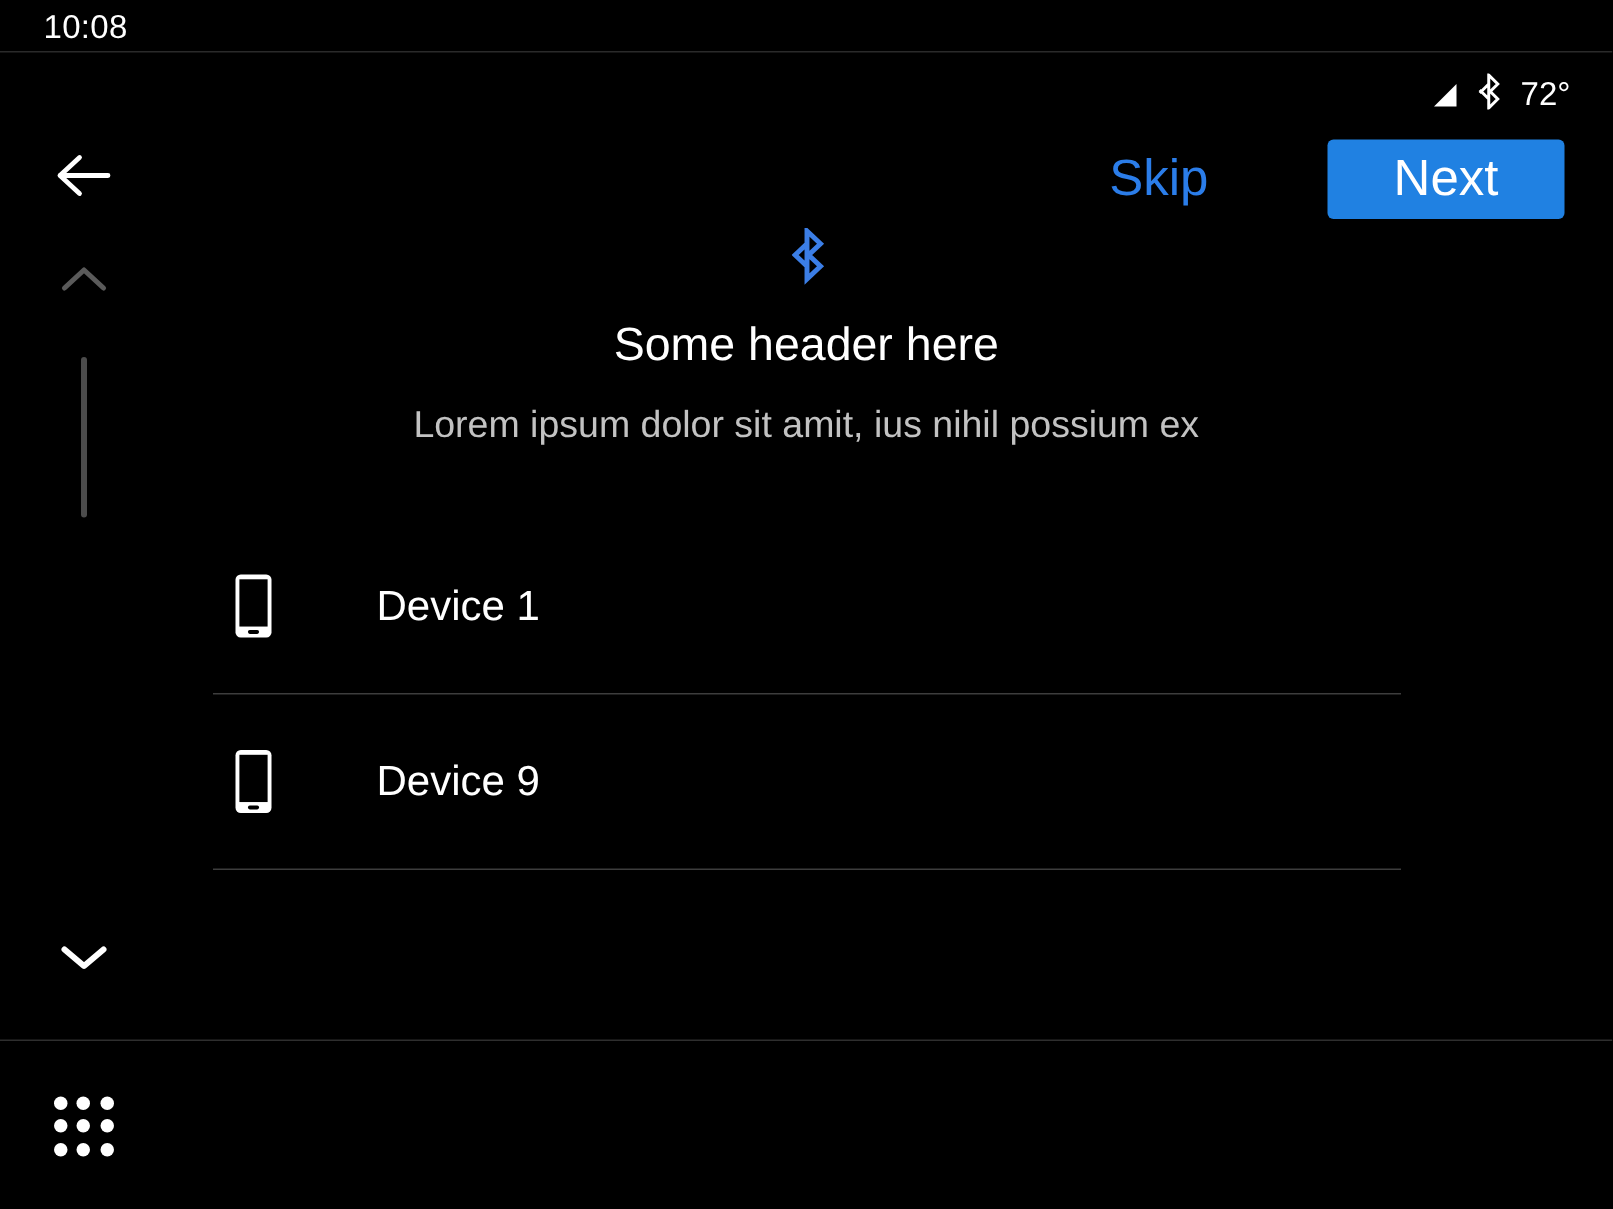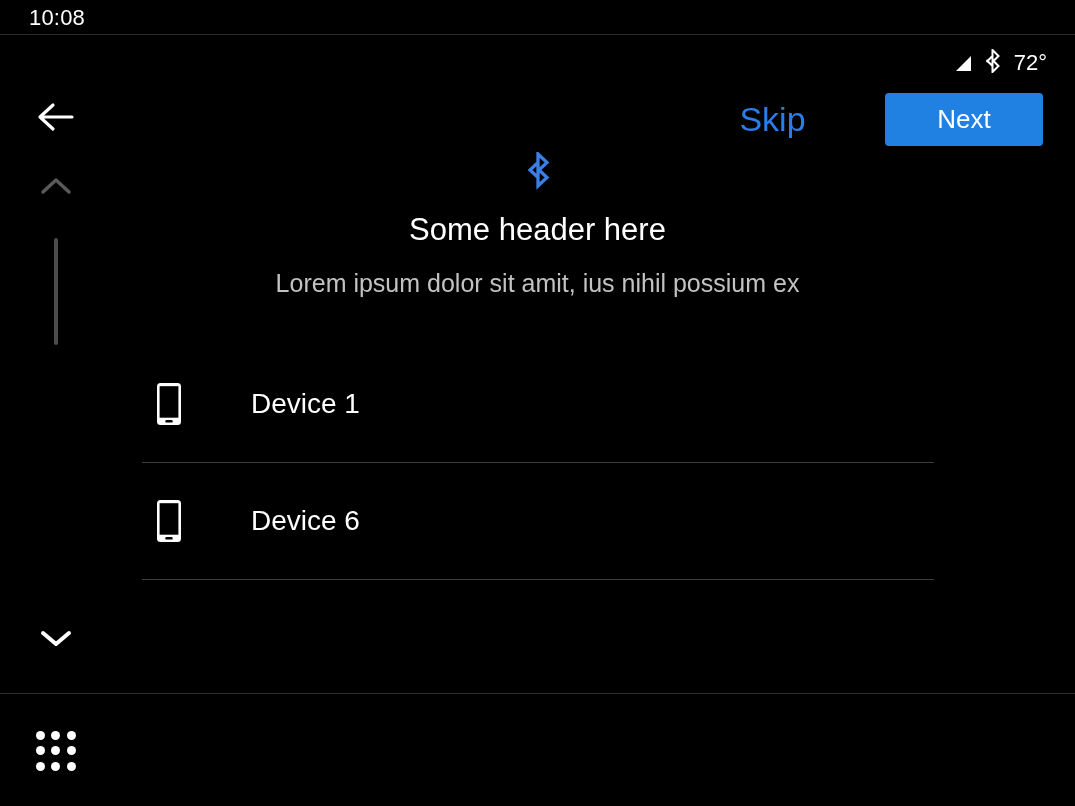--- a/index.html
+++ b/index.html
@@ -89,21 +89,21 @@
     font-family: inherit;
   }
   #next-button {
     position: absolute;
     left: 885px; top: 58px;
     width: 158px; height: 53px;
     background: #2081e2;
     border: none;
     border-radius: 4px;
     color: #ffffff;
-    font-size: 26px;
+    font-size: 34px;
     font-family: inherit;
     cursor: pointer;
     display: flex;
     align-items: center;
     justify-content: center;
   }
 
   
   #scroll-rail {
     position: absolute;
@@ -318,21 +318,21 @@
 
 
       <div class="device-row">
         <span class="device-icon">
           <svg width="26" height="44" viewBox="0 0 26 44" aria-hidden="true">
             <rect x="1" y="1" width="24" height="42" rx="3.5" ry="3.5" fill="#ffffff"></rect>
             <rect x="3.6" y="4.2" width="18.8" height="31.5" fill="#000000"></rect>
             <rect x="9.3" y="38" width="7.4" height="2.6" rx="1.2" fill="#000000"></rect>
           </svg>
         </span>
-        <span class="device-label">Device 6</span>
+        <span class="device-label">Device 9</span>
       </div>
 
     </div>
   </div>
 
   <div id="bottom-bar">
     <div id="app-grid-button">
       <span></span>
       <span></span>
       <span></span>

